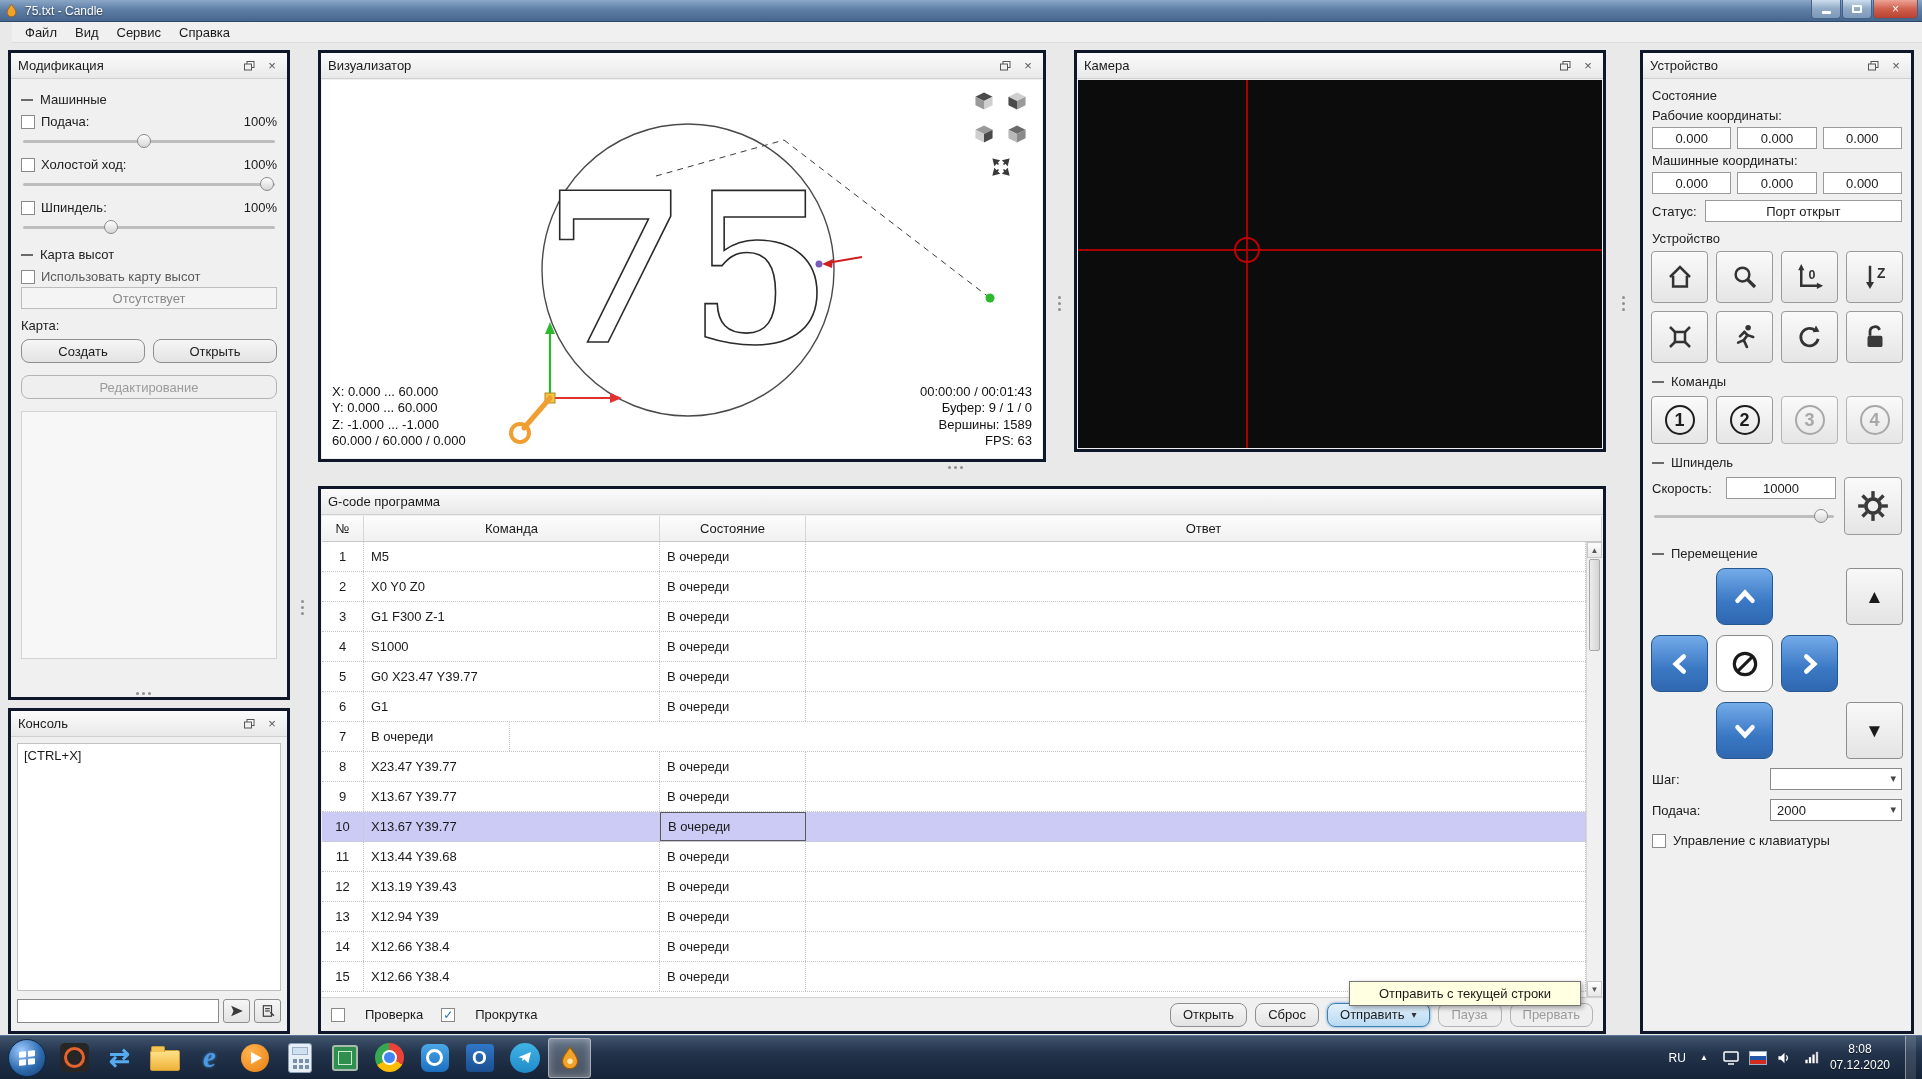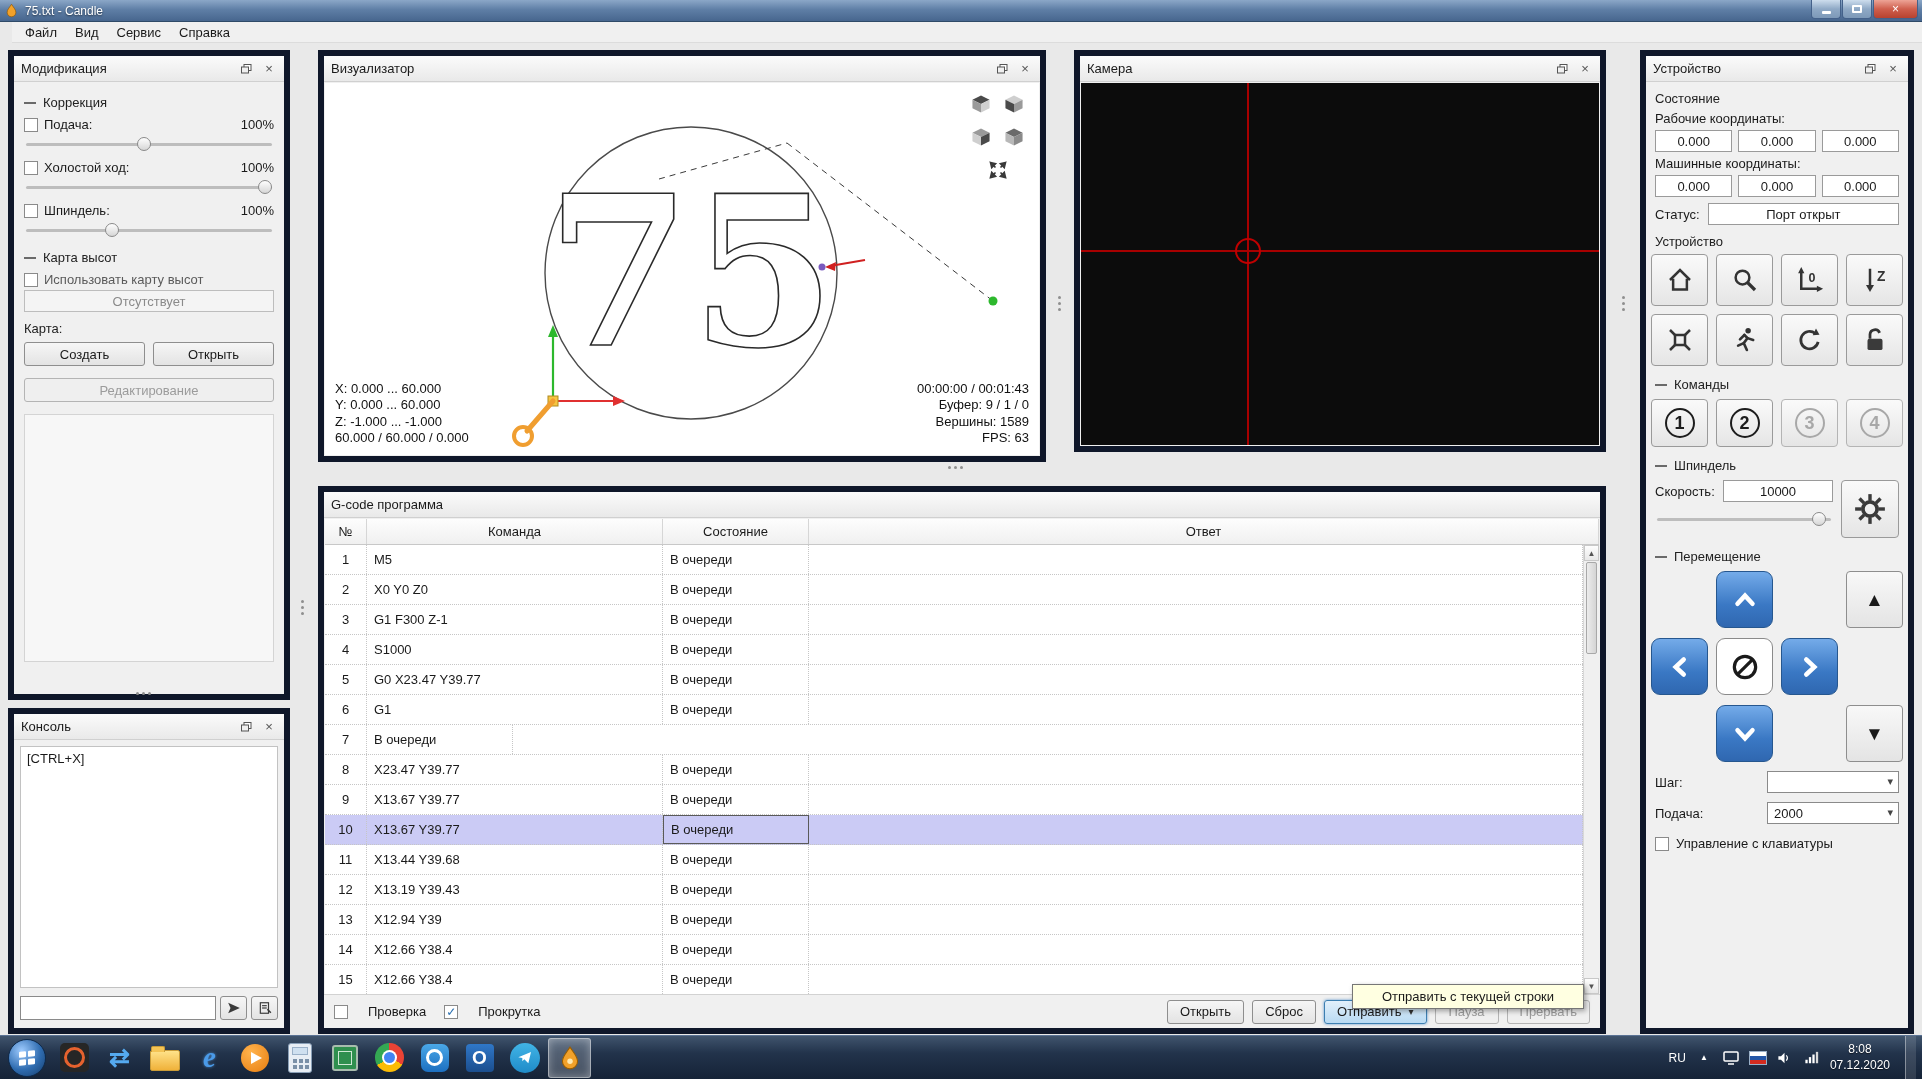--- a/index.html
+++ b/index.html
@@ -15,39 +15,39 @@
 .capbtn+.capbtn{margin-left:1px}
 .capbtn.close{width:45px;background:linear-gradient(#eda496,#cf5f4d 50%,#b8422f)}
 .minglyph{width:9px;height:3px;background:#fff;margin-top:7px;border-radius:1px}
 .maxglyph{width:10px;height:8px;border:2px solid #fff;border-radius:1px}
 
 
 #menubar{position:absolute;top:22px;left:12px;right:0;height:21px;background:#f0f0f0;border-bottom:1px solid #dcdcdc;display:flex;align-items:flex-end;padding:0 4px}
 .menu-item{padding:2px 9px;cursor:default}
 
 
-.dock{position:absolute;background:#f0f0f0;border:6px solid #0f172a}
+.dock{position:absolute;background:#f0f0f0;border:3px solid #0f172a}
 .dock-h{height:26px;display:flex;align-items:center;padding:0 7px;background:linear-gradient(#fbfbfb,#e9e9e9);border-bottom:1px solid #d0d0d0}
 .dock-h .sp{margin-left:auto;display:flex;gap:7px;align-items:center}
 .hicon{width:16px;height:16px;display:flex;align-items:center;justify-content:center;color:#555;font-size:13px}
 
 .pt{margin:9px 0 5px;color:#222}
 .gt{display:flex;align-items:center;gap:7px;margin:11px 0 7px;color:#222}
 .gt::before{content:"";width:12px;height:2px;background:#6a6a6a}
 
 .lrow{display:flex;align-items:center;gap:6px;margin:7px 0 3px}
 .lrow .val{margin-left:auto}
 .cb{width:14px;height:14px;background:#fff;border:1px solid #8a8a8a;display:inline-flex;align-items:center;justify-content:center;font-size:12px;color:#2a6fb0;flex:none}
 .slider{position:relative;height:18px;margin:2px 2px 6px}
 .slider::before{content:"";position:absolute;left:0;right:0;top:8px;height:3px;background:#bdbdbd;border-radius:2px}
 .slider-handle{position:absolute;top:2px;width:14px;height:14px;border-radius:50%;background:linear-gradient(#fefefe,#d6d6d6);border:1px solid #8a8a8a}
 
 .field{background:#fff;border:1px solid #9a9a9a;height:22px;display:flex;align-items:center;justify-content:center;overflow:hidden}
 .field.dis{color:#8a8a8a;background:#f4f4f4;border-color:#bdbdbd}
-.btn{min-width:64px;height:24px;padding:0 12px;display:inline-flex;align-items:center;justify-content:center;background:linear-gradient(#f6f6f6,#e3e3e3);border:1px solid #8e8e8e;border-radius:3px;font-size:13px;cursor:default}
+.btn{min-width:64px;height:24px;padding:0 12px;display:inline-flex;align-items:center;justify-content:center;background:linear-gradient(#f6f6f6,#e3e3e3);border:1px solid #8e8e8e;border-radius:8px;font-size:13px;cursor:default}
 .btn.dis{color:#9b9b9b;border-color:#b4b4b4;background:#efefef}
 .btn.default{background:linear-gradient(#e2f0fb,#b8daf3);border-color:#3c7fb1;box-shadow:0 0 3px rgba(60,130,200,.85)}
 .combo{background:#fff;border:1px solid #8a8a8a;height:22px;position:relative;padding:0 20px 0 6px;display:flex;align-items:center}
 .combo .arr{position:absolute;right:5px;top:3px;color:#444;font-size:11px}
 
 
 #dock-mod{left:8px;top:50px;width:282px;height:650px}
 #dock-mod .body{padding:2px 10px}
 .mod-inset{margin-top:12px;height:248px;background:#f7f7f7;border:1px solid #d4d4d4}
 .hm-btnrow{display:flex;gap:8px;margin:6px 0}
@@ -207,21 +207,21 @@
         <span class="hicon">
             <svg width="11" height="10">
               <rect x="3" y="0.5" width="7" height="6" fill="#fff" stroke="#555"></rect>
               <rect x="0.5" y="3" width="7" height="6" fill="#f0f0f0" stroke="#555"></rect>
             </svg>
           </span>
         <span class="hicon">×</span>
       </span>
     </div>
     <div class="body">
-      <div class="gt">Коррекция</div>
+      <div class="gt">Машинные</div>
 
       <div class="lrow">
         <span class="cb"></span>
         <span>Подача:</span>
         <span class="val">100%</span>
       </div>
       <div class="slider">
           <div class="slider-handle" style="left: calc(48% - 7px);"></div>
         </div>
 

